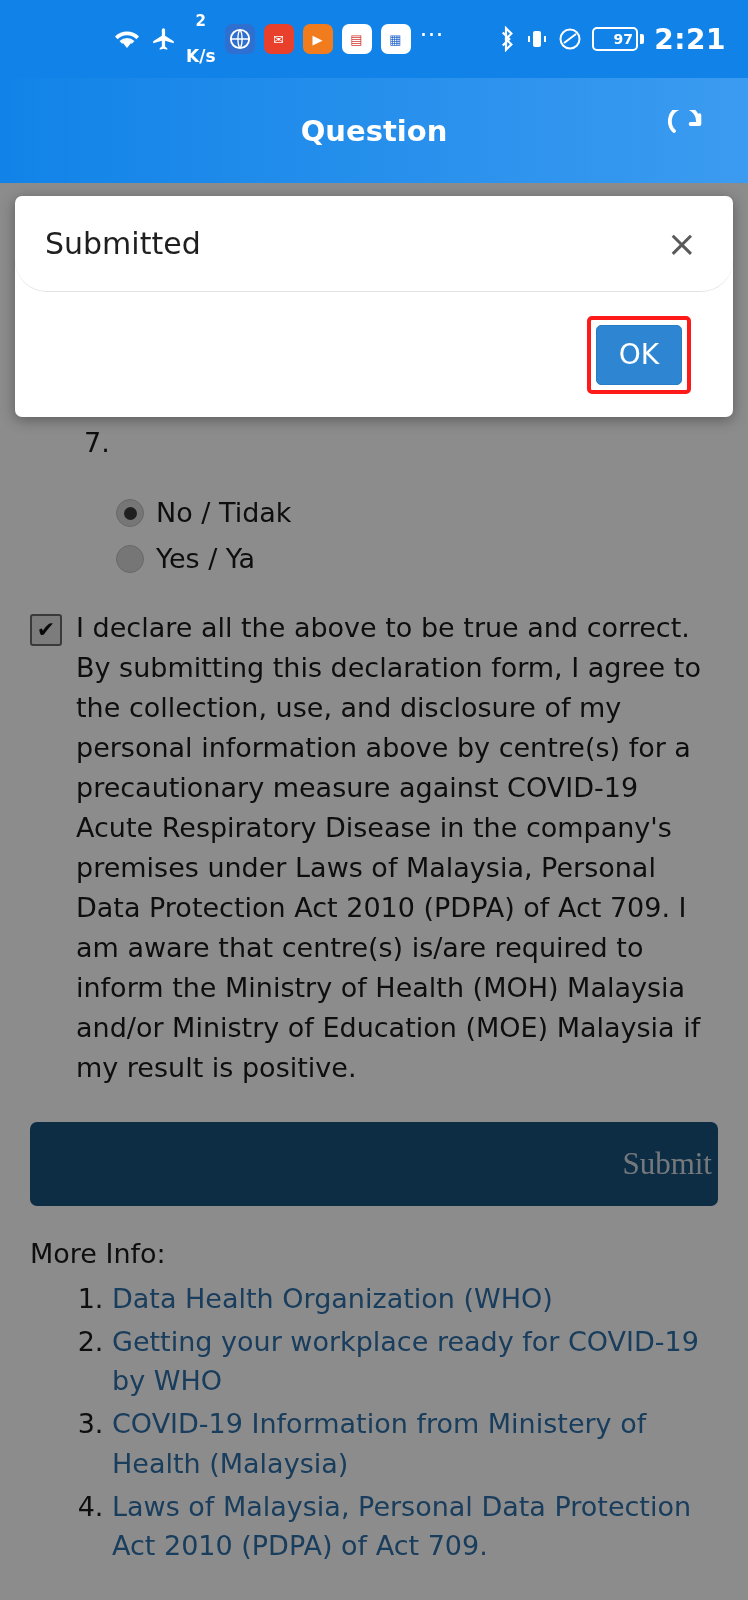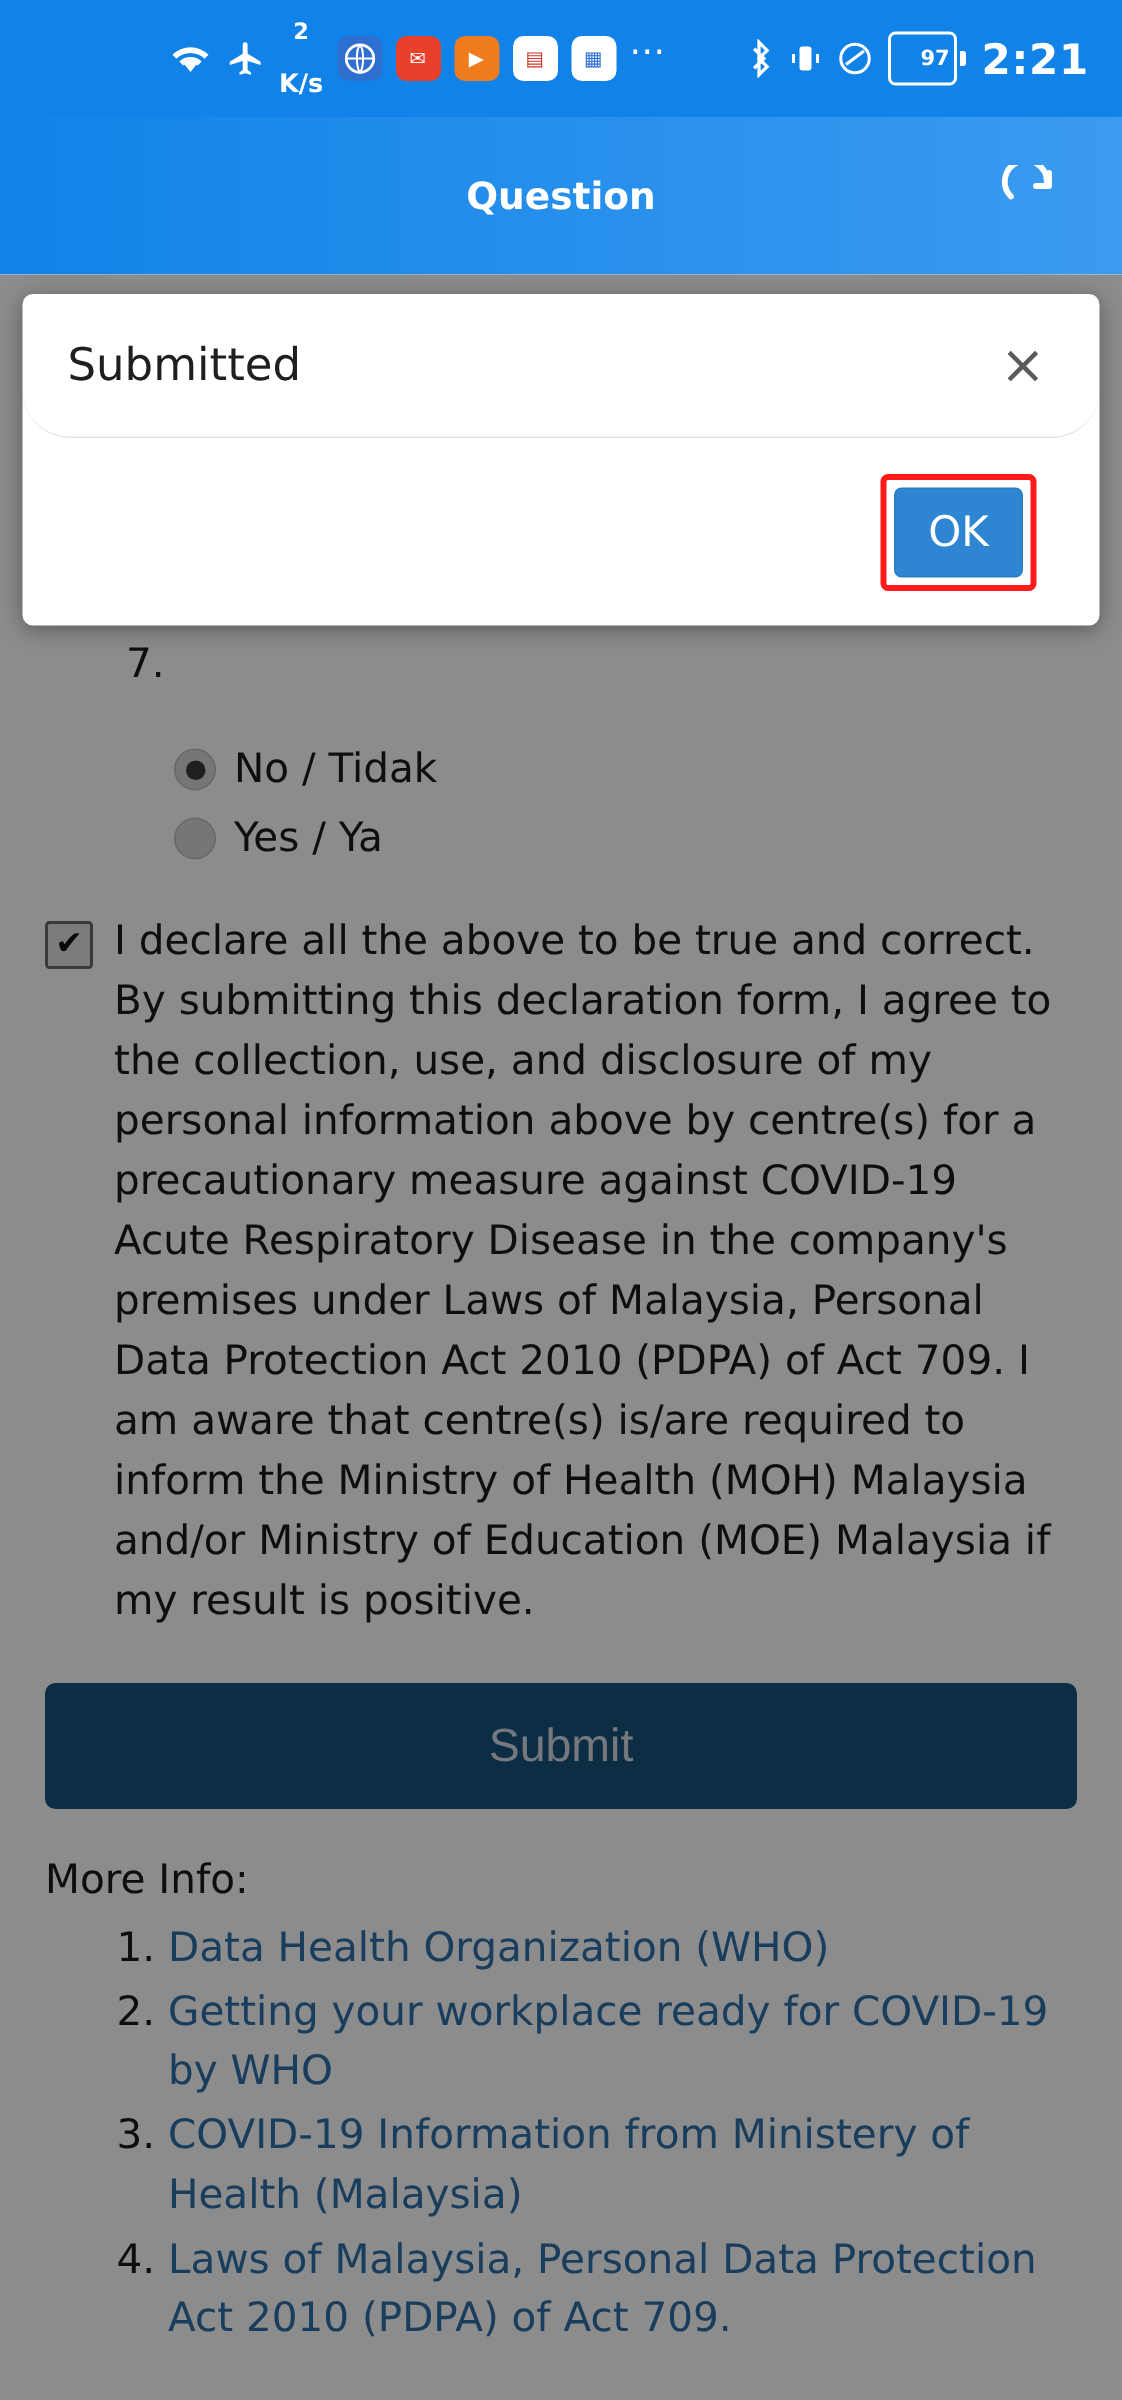--- a/index.html
+++ b/index.html
@@ -73,21 +73,21 @@
     letter-spacing: 2px;
     line-height: 12px;
     padding-bottom: 10px;
   }
   .battery {
     display: flex;
     align-items: center;
   }
   .battery-body {
     width: 46px;
-    height: 36px;
+    height: 24px;
     border: 2px solid #ffffff;
     border-radius: 5px;
     display: flex;
     align-items: center;
     justify-content: center;
     font-size: 14px;
     font-weight: 700;
     color: #ffffff;
     box-sizing: border-box;
     padding-left: 16px;
@@ -109,21 +109,21 @@
   .appbar {
     height: 105px;
     background: linear-gradient(to right, #1183E8, #3B9BF0);
     display: flex;
     align-items: center;
     justify-content: center;
     position: relative;
   }
   .appbar-title {
     color: #ffffff;
-    font-size: 25px;
+    font-size: 29px;
     font-weight: 700;
   }
   .refresh-btn {
     position: absolute;
     right: 36px;
     top: 50%;
     transform: translateY(-50%);
     width: 48px;
     height: 48px;
     display: flex;
@@ -233,22 +233,23 @@
 
   .submit-btn {
     margin: 34px 0 0 0;
     width: 100%;
     height: 84px;
     background: #17527d;
     border: none;
     border-radius: 7px;
     color: #d6dde4;
     font-size: 31px;
-    font-family: Liberation Sans, sans-serif;
+    font-family: Liberation Serif, serif;
     cursor: pointer;
+    text-align: right;
   }
 
   .more-info {
     margin-top: 28px;
     font-size: 27px;
   }
   .more-list {
     margin: 6px 0 0 0;
     padding-left: 82px;
   }

